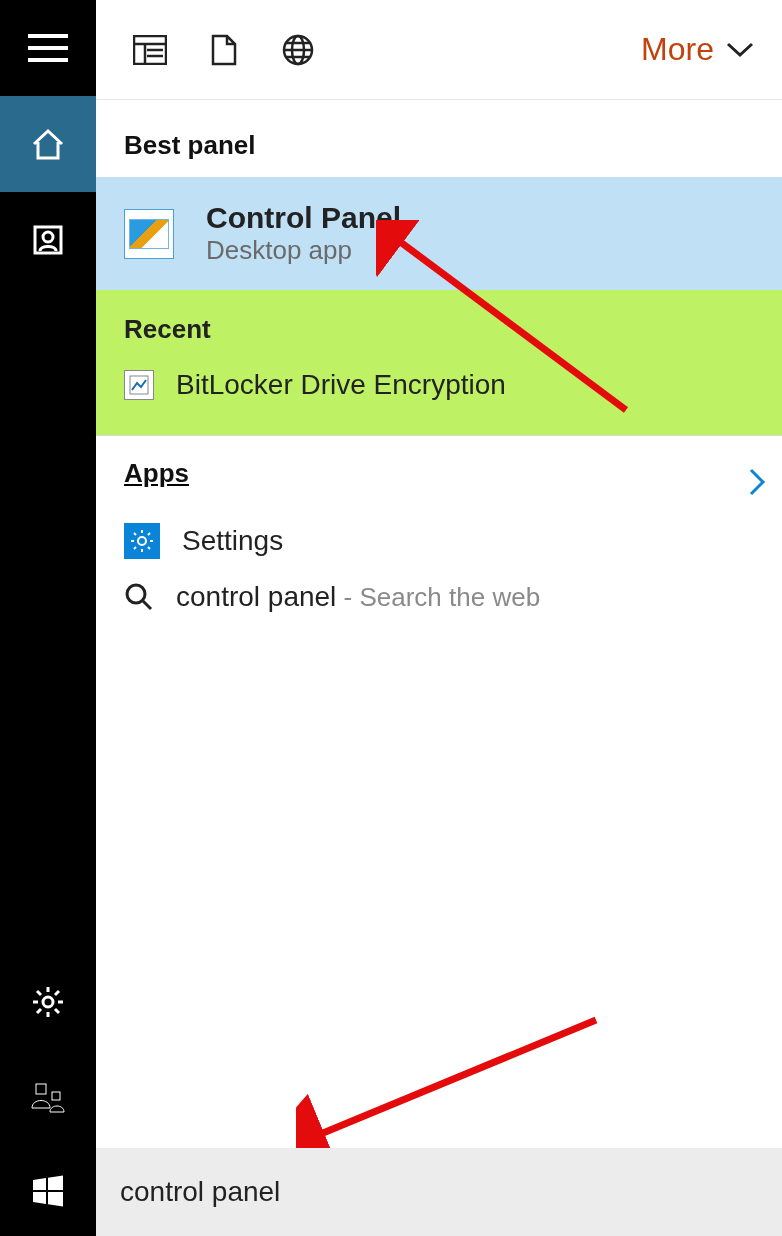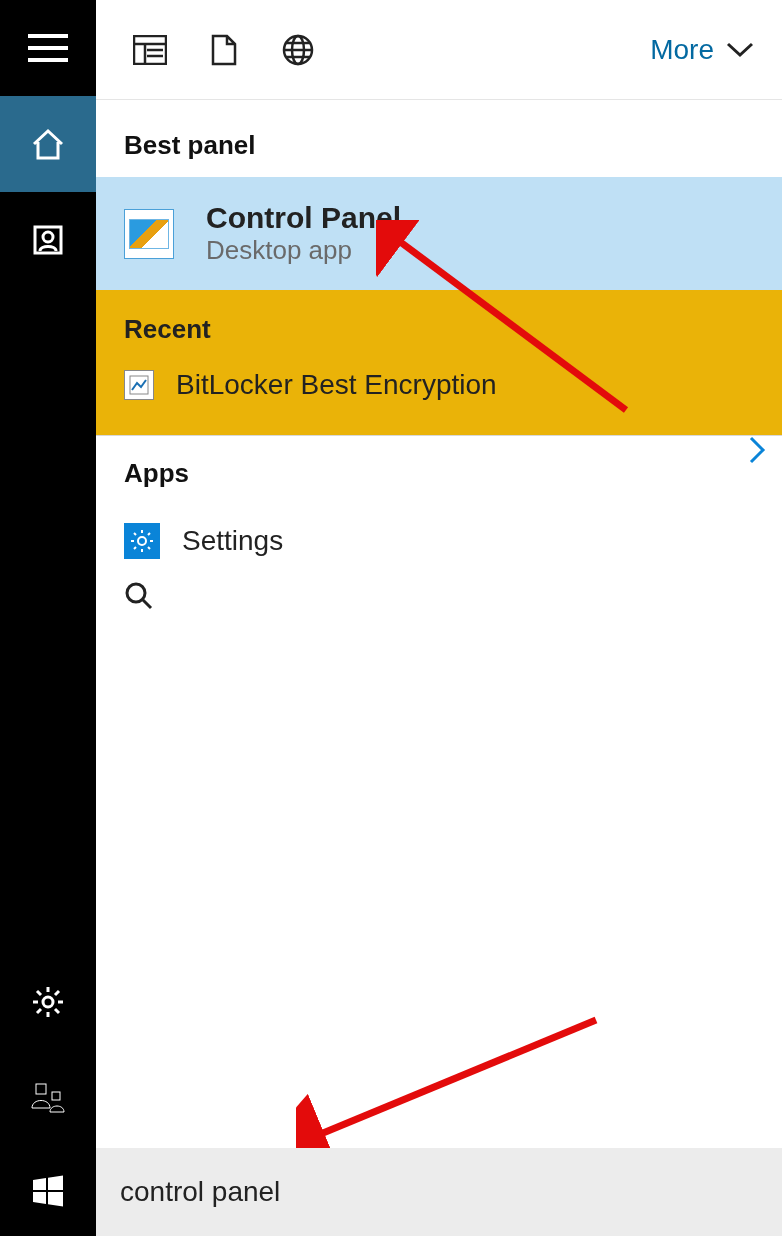--- a/index.html
+++ b/index.html
@@ -10,32 +10,32 @@
   .rail-item { width:96px; height:96px; display:flex; align-items:center; justify-content:center; cursor:pointer; }
   .rail-item.active { background:#2a6a8d; }
   .rail-item svg { stroke:#fff; fill:none; }
   .rail-spacer { flex:1; }
   .rail-start { height:90px; display:flex; align-items:center; justify-content:center; cursor:pointer; }
   
   .main { flex:1; display:flex; flex-direction:column; background:#fff; position:relative; }
   .topbar { height:100px; display:flex; align-items:center; padding:0 28px; border-bottom:1px solid #e5e5e5; }
   .top-icons { display:flex; gap:38px; align-items:center; margin-left:8px; }
   .top-icons .ticon { width:36px; height:36px; display:flex; align-items:center; justify-content:center; cursor:pointer; }
-  .top-more { margin-left:auto; display:flex; align-items:center; gap:12px; cursor:pointer; font-size:28px; color:#0369a1; }
+  .top-more { margin-left:auto; display:flex; align-items:center; gap:12px; cursor:pointer; font-size:32px; color:#c2410c; }
   .content { flex:1; overflow:hidden; position:relative; }
   .section-hdr { font-size:26px; font-weight:700; color:#111; padding:30px 0 16px 28px; }
   .section-hdr.sub { font-size:26px; font-weight:600; padding-top:22px; padding-bottom:14px; }
-  .hdr-row { display:flex; align-items:flex-start; padding-right:16px; }
+  .hdr-row { display:flex; align-items:flex-end; padding-right:16px;text-decoration:underline; }
   .hdr-row .chev { margin-left:auto; color:#0a84d8; font-size:28px; }
   .best-block { background:#bfe0f5; padding:24px 0 24px 28px; display:flex; align-items:center; gap:32px; cursor:pointer; }
   .best-icon { width:50px; height:50px; border:1px solid #4aa0d8; background:#fff; display:flex; align-items:center; justify-content:center; }
   .best-icon .inner { width:40px; height:30px; background:linear-gradient(135deg,#2a9be0 0 40%, #e8a010 40% 60%, #ffffff 60%); border:1px solid #6fb6e4; }
   .best-text .title { font-size:30px; font-weight:600; color:#222; }
   .best-text .sub { font-size:26px; color:#6a6a6a; margin-top:0; }
-  .recent-block { background:#eab308; padding-bottom:26px; border-bottom:1px solid #d8d8d8; }
+  .recent-block { background:#bef264; padding-bottom:26px; border-bottom:1px solid #d8d8d8; }
   .recent-hdr { font-size:26px; font-weight:700; color:#222; padding:24px 0 24px 28px; }
   .recent-item { display:flex; align-items:center; gap:22px; padding:0 0 8px 28px; cursor:pointer; }
   .recent-item .lbl { font-size:28px; color:#222; font-weight:500; }
   .recent-item .sq { width:30px; height:30px; border:1px solid #888; background:#fff; display:flex; align-items:center; justify-content:center; }
   .apps-item { display:flex; align-items:center; gap:22px; padding:20px 0 4px 28px; cursor:pointer; }
   .apps-item .gear { width:36px; height:36px; background:#0a84d8; display:flex; align-items:center; justify-content:center; }
   .apps-item .lbl { font-size:28px; color:#222; }
   .sugg-item { display:flex; align-items:center; gap:22px; padding:18px 0 0 28px; cursor:pointer; }
   .sugg-item .lbl { font-size:28px; color:#222; }
   .sugg-item .ext { font-size:26px; color:#8a8a8a; }
@@ -141,21 +141,21 @@
 
       <div class="recent-block">
         <div class="recent-hdr">Recent</div>
         <div class="recent-item">
           <div class="sq">
             <svg width="20" height="20" viewBox="0 0 20 20">
                 <rect x="1" y="1" width="18" height="18" fill="#fff" stroke="#888"></rect>
                 <path d="M3 15 L8 8 L12 12 L17 5" stroke="#1a6fb3" stroke-width="2" fill="none"></path>
               </svg>
           </div>
-          <div class="lbl">BitLocker Best Encryption</div>
+          <div class="lbl">BitLocker Drive Encryption</div>
         </div>
       </div>
 
       <div class="hdr-row">
         <div class="section-hdr sub">Apps</div>
         <div class="chev">
           <svg width="18" height="28" viewBox="0 0 18 28" stroke="#0a84d8" stroke-width="3" fill="none">
               <path d="M3 2 L15 14 L3 26"></path>
             </svg>
         </div>
@@ -168,20 +168,23 @@
             </svg>
         </div>
         <div class="lbl">Settings</div>
       </div>
 
       <div class="sugg-item">
         <svg width="30" height="30" viewBox="0 0 30 30" stroke="#222" stroke-width="3" fill="none">
             <circle cx="12" cy="12" r="9"></circle>
             <line x1="19" y1="19" x2="27" y2="27"></line>
           </svg>
+        <span>
+          <span class="lbl">control panel</span><span class="ext"> - Search the web</span>
+        </span>
       </div>
 
       <svg class="arrow" style="left:280px; top:120px;" width="260" height="200" viewBox="0 0 260 200">
         <defs>
             <marker id="ah1" markerWidth="12" markerHeight="12" refX="2" refY="6" orient="auto">
               <path d="M0 0 L12 6 L0 12 Z" fill="#e30b0b"></path>
             </marker>
           </defs>
         <line x1="250" y1="190" x2="15" y2="15" stroke="#e30b0b" stroke-width="7" marker-end="url(#ah1)"></line>
       </svg>

